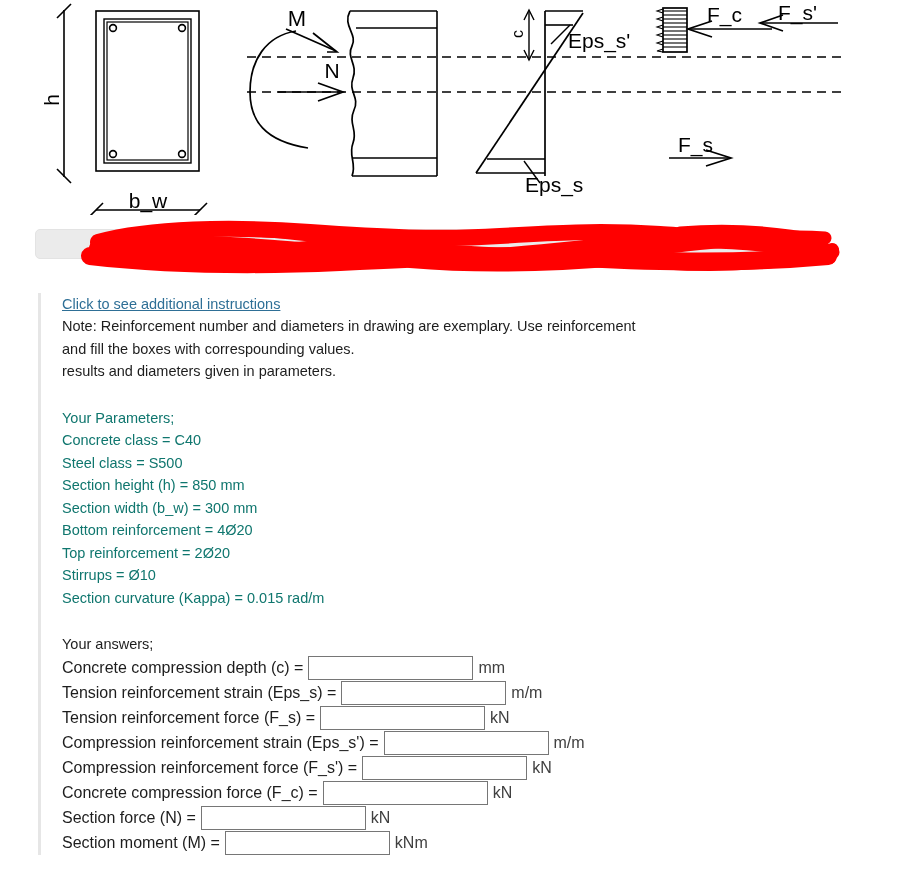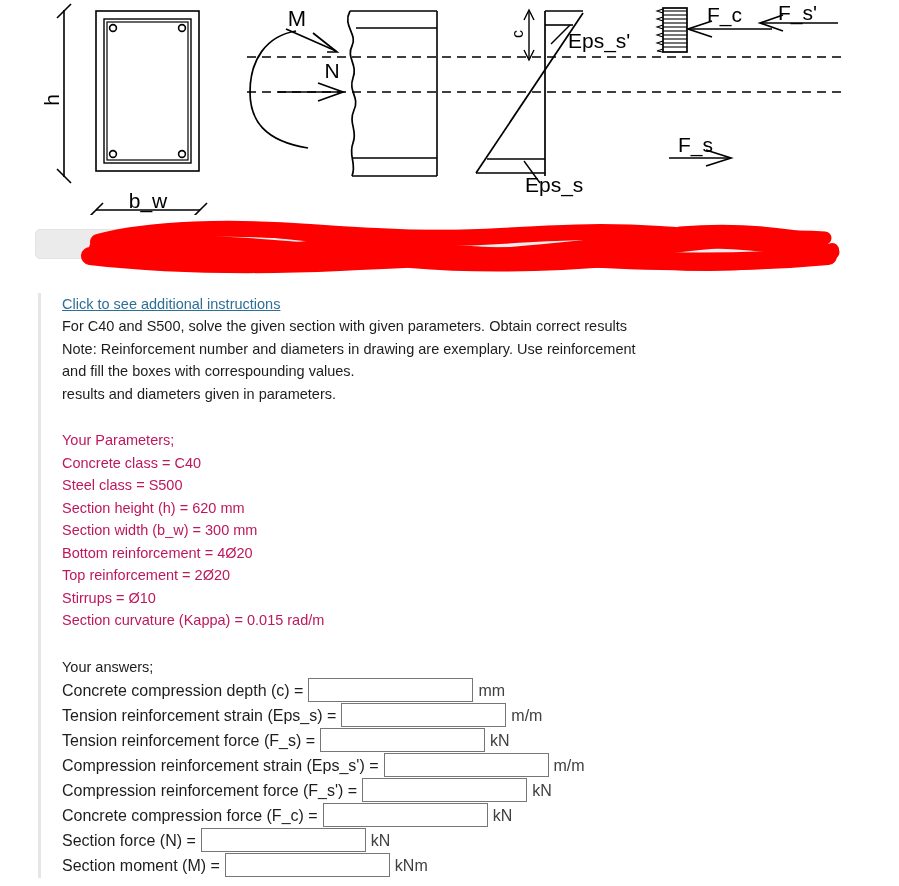--- a/index.html
+++ b/index.html
@@ -63,21 +63,21 @@
     font-size: 14.5px;
     line-height: 22.5px;
     color: #1d1d1d;
     white-space: pre;
   }
   .spacer-md { height: 24px; }
 
   .param-line {
     font-size: 14.5px;
     line-height: 22.5px;
-    color: #be185d;
+    color: #0f766e;
     white-space: pre;
   }
 
   
   #answers-heading {
     font-size: 14.5px;
     line-height: 22px;
     color: #1d1d1d;
   }
   .answer-row {
@@ -234,31 +234,30 @@
     <path d="M600,26 C650,22 700,26 740,34" stroke-width="11"></path>
     <path d="M40,32 C90,24 140,22 190,26" stroke-width="10"></path>
     <path d="M680,30 C710,38 730,46 750,52" stroke-width="12"></path>
   </g>
 </svg>
 
 <div id="question-block">
 
   <a id="instructions-link" href="#">Click to see additional instructions</a>
 
-  <div class="instr-line">For C40 and S500, solve the given section with given parameters. Obtain correct results</div>
   <div class="instr-line">Note: Reinforcement number and diameters in drawing are exemplary. Use reinforcement</div>
   <div class="instr-line">and fill the boxes with correspounding values.</div>
   <div class="instr-line">results and diameters given in parameters.</div>
 
   <div class="spacer-md"></div>
 
   <div class="param-line">Your Parameters;</div>
   <div class="param-line">Concrete class = C40</div>
   <div class="param-line">Steel class = S500</div>
-  <div class="param-line">Section height (h) = 620 mm</div>
+  <div class="param-line">Section height (h) = 850 mm</div>
   <div class="param-line">Section width (b_w) = 300 mm</div>
   <div class="param-line">Bottom reinforcement = 4Ø20</div>
   <div class="param-line">Top reinforcement = 2Ø20</div>
   <div class="param-line">Stirrups = Ø10</div>
   <div class="param-line">Section curvature (Kappa) = 0.015 rad/m</div>
 
   <div class="spacer-md"></div>
 
   <div id="answers-heading">Your answers;</div>
 

